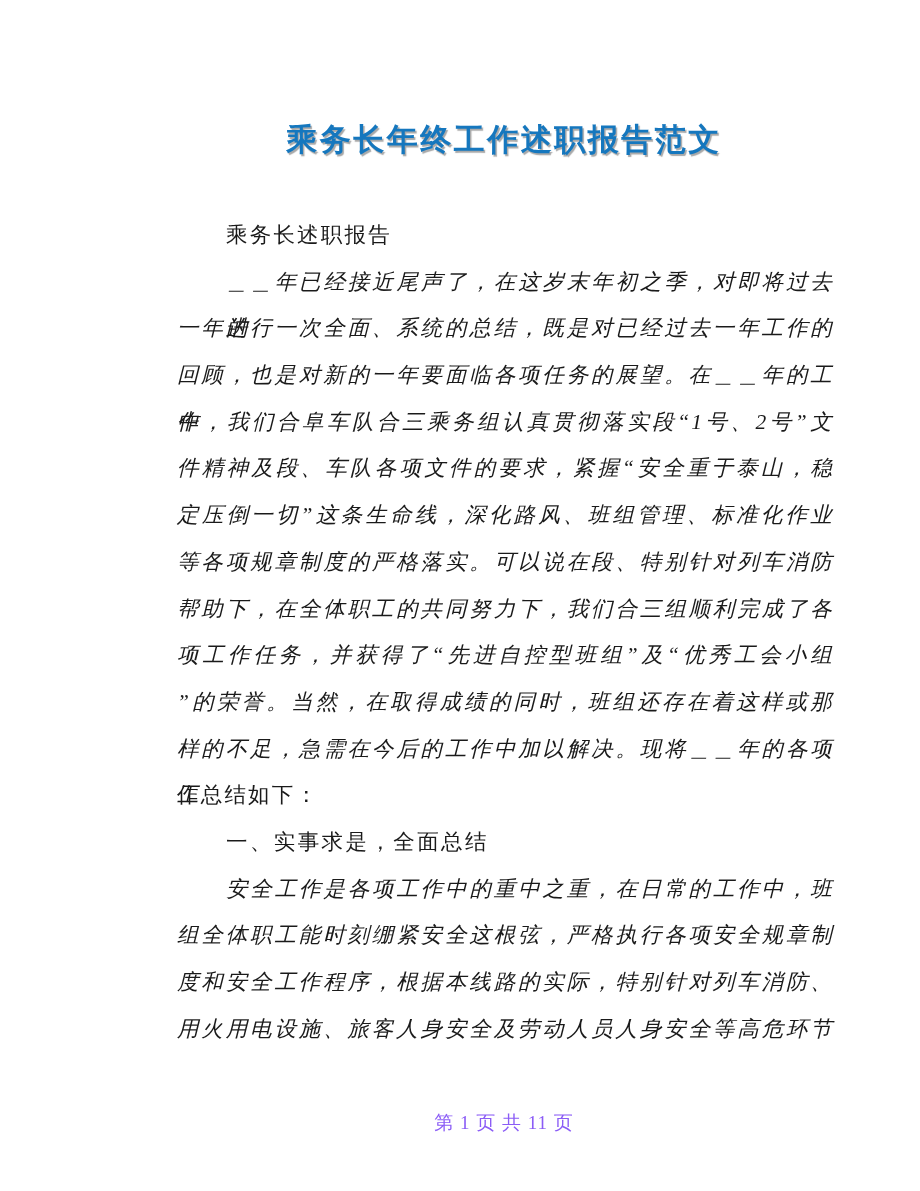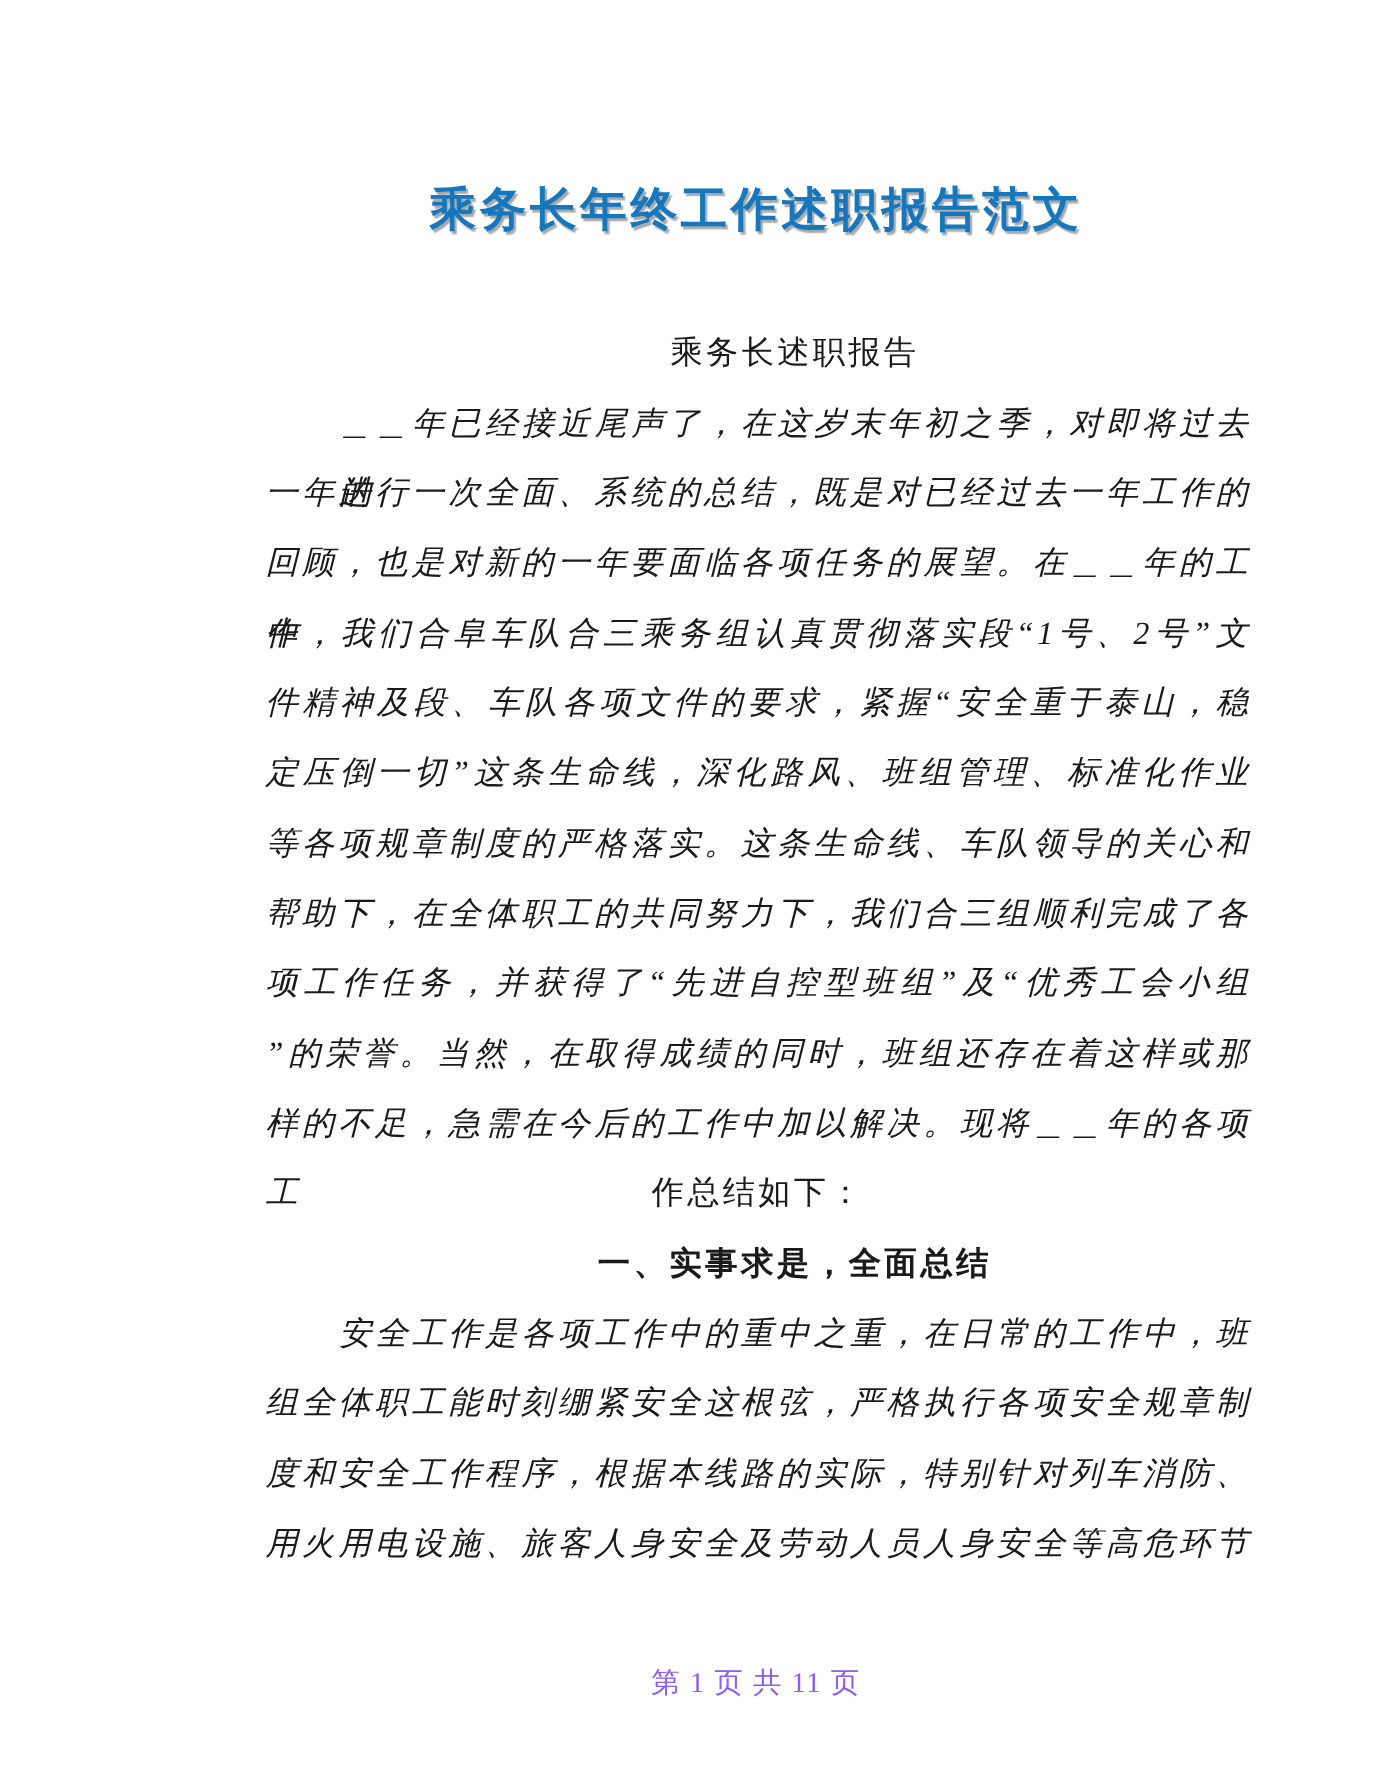--- a/index.html
+++ b/index.html
@@ -38,33 +38,33 @@
     left: 133px;
     width: 657px;
     color: #1a1a1a;
     font-size: 21.5px;
     letter-spacing: 2.2px;
   }
   .ln {
     height: 46.7px;
     line-height: 46.7px;
     white-space: nowrap;
-    text-align: center;
+    text-align: left;
   }
   .ln.fill {
     white-space: normal;
     text-align: justify;
     text-align-last: justify;
     font-style: italic;
   }
   .ln.indent {
     padding-left: 49px;
   }
   .ln.bold {
-    font-weight: 700;
+    font-weight: 400;
     letter-spacing: 2.4px;
   }
   .page-footer {
     position: absolute;
     top: 1108px;
     left: 0;
     width: 920px;
     height: 30px;
     line-height: 30px;
     text-align: center;
@@ -84,21 +84,21 @@
   <div class="content">
 
     <div class="ln indent">乘务长述职报告</div>
 
     <div class="ln indent fill">＿＿年已经接近尾声了，在这岁末年初之季，对即将过去的</div>
     <div class="ln fill">一年进行一次全面、系统的总结，既是对已经过去一年工作的</div>
     <div class="ln fill">回顾，也是对新的一年要面临各项任务的展望。在＿＿年的工作</div>
     <div class="ln fill">中，我们合阜车队合三乘务组认真贯彻落实段“1号、2号”文</div>
     <div class="ln fill">件精神及段、车队各项文件的要求，紧握“安全重于泰山，稳</div>
     <div class="ln fill">定压倒一切”这条生命线，深化路风、班组管理、标准化作业</div>
-    <div class="ln fill">等各项规章制度的严格落实。这条生命线、车队领导的关心和</div>
+    <div class="ln fill">等各项规章制度的严格落实。可以说在段、特别针对列车消防</div>
     <div class="ln fill">帮助下，在全体职工的共同努力下，我们合三组顺利完成了各</div>
     <div class="ln fill">项工作任务，并获得了“先进自控型班组”及“优秀工会小组</div>
     <div class="ln fill">”的荣誉。当然，在取得成绩的同时，班组还存在着这样或那</div>
     <div class="ln fill">样的不足，急需在今后的工作中加以解决。现将＿＿年的各项工</div>
     <div class="ln">作总结如下：</div>
 
     <div class="ln indent bold">一、实事求是，全面总结</div>
 
     <div class="ln indent fill">安全工作是各项工作中的重中之重，在日常的工作中，班</div>
     <div class="ln fill">组全体职工能时刻绷紧安全这根弦，严格执行各项安全规章制</div>

